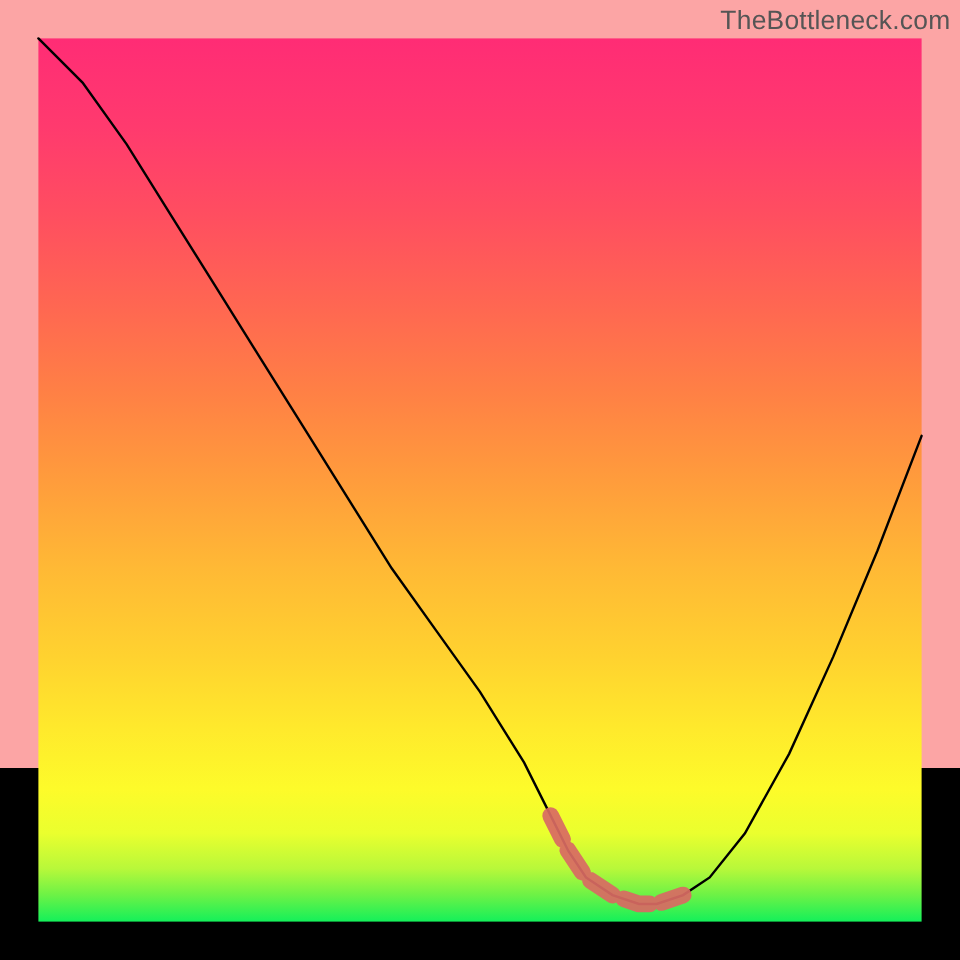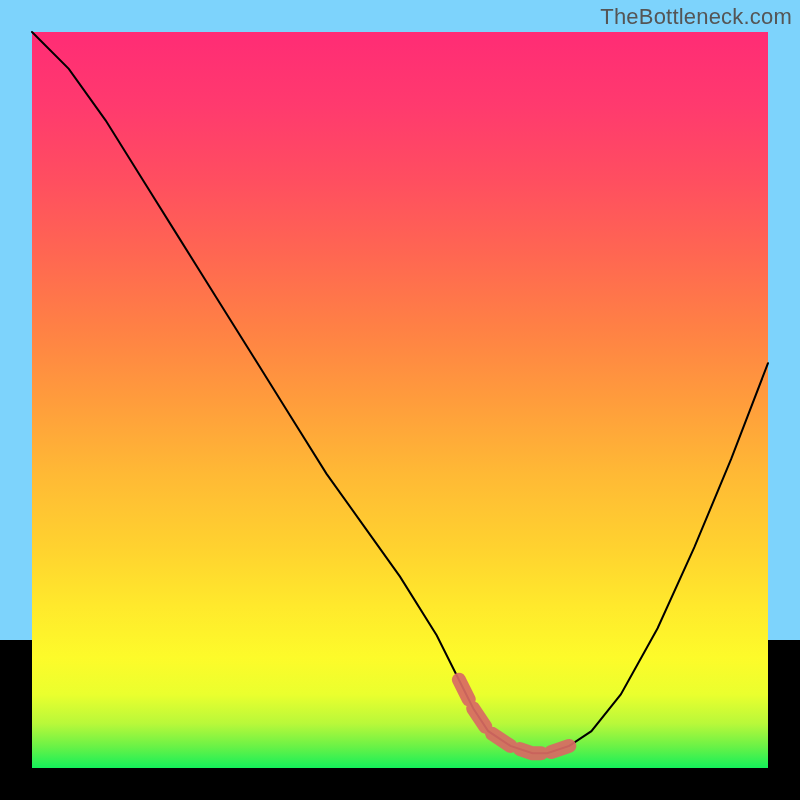--- a/index.html
+++ b/index.html
@@ -8,21 +8,21 @@
     width: 800px;
     height: 800px;
     background: #000;
     overflow: hidden;
     font-family: Arial, Helvetica, sans-serif;
   }
   .frame {
     position: relative;
     width: 800px;
     height: 640px;
-    background: #7dd3fc;
+    background: #fca5a5;
   }
   .watermark {
     position: absolute;
     top: 4px;
     right: 8px;
     color: #555;
     font-size: 22px;
     font-weight: 500;
     letter-spacing: 0.2px;
     z-index: 10;

